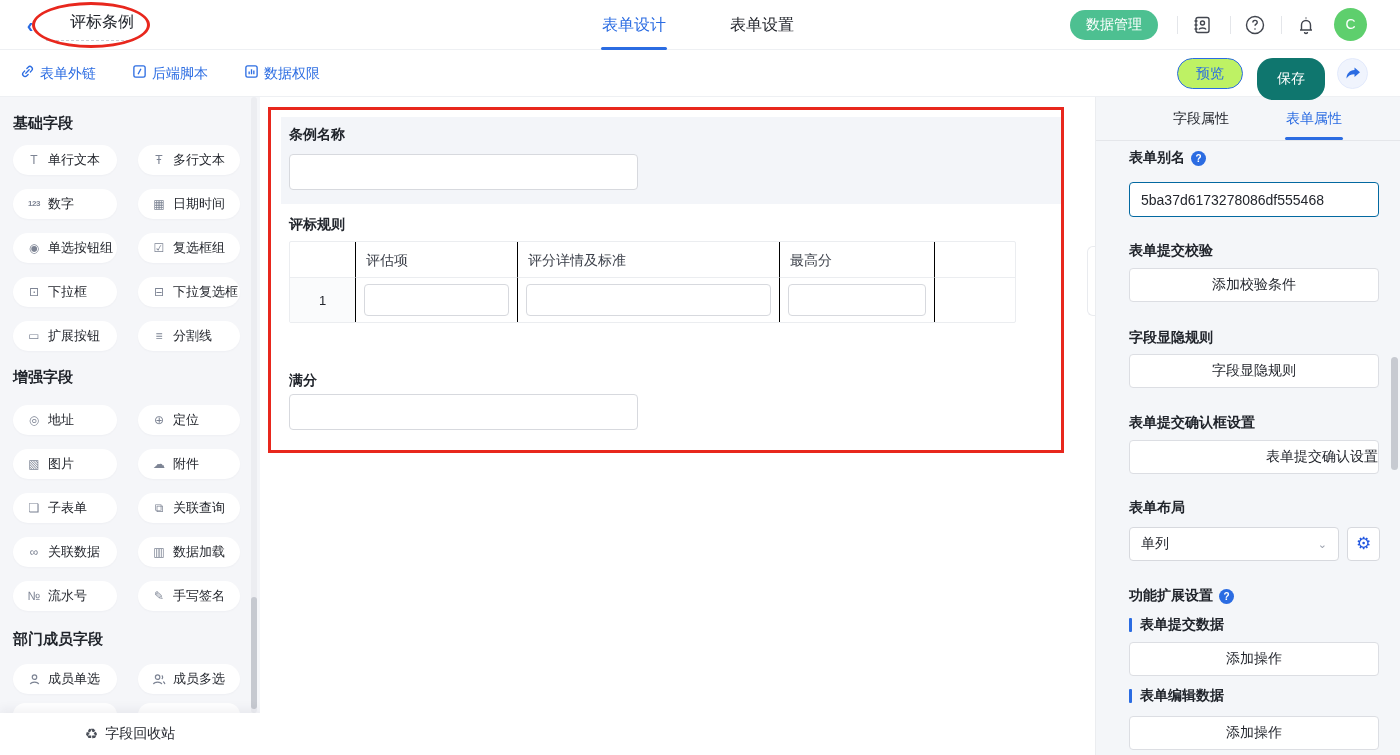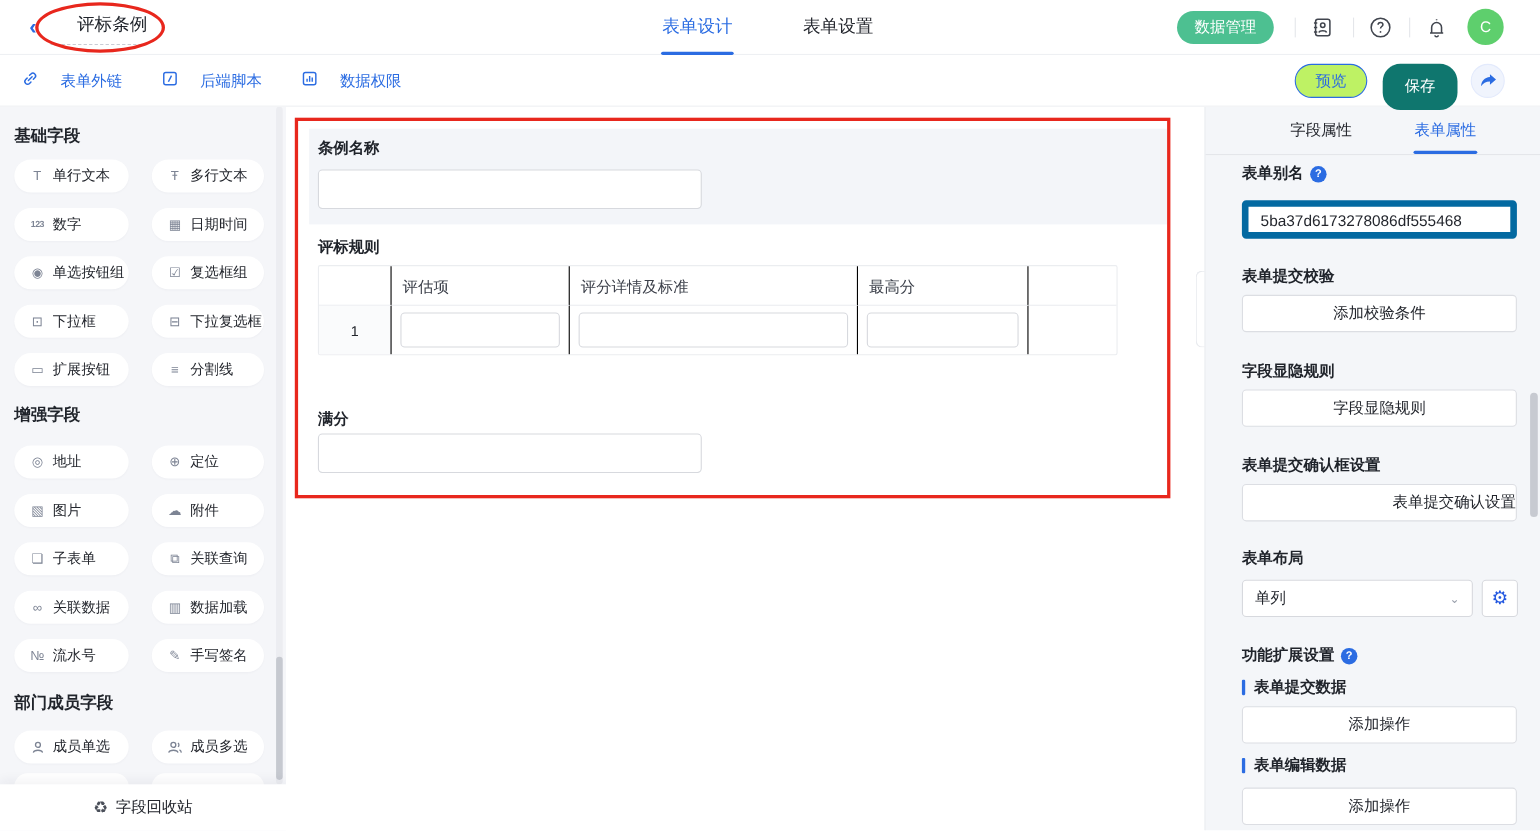--- a/index.html
+++ b/index.html
@@ -20,21 +20,21 @@
   .green-pill { position:absolute; left:1070px; top:10px; width:88px; height:30px; border:none; border-radius:15px; background:#4dc091; color:#fff; font-size:14px; cursor:pointer; font-family:inherit; }
   .hsep { position:absolute; top:16px; width:1px; height:18px; background:#e4e6ea; }
   .hsep.s1 { left:1177px; } .hsep.s2 { left:1230px; } .hsep.s3 { left:1281px; }
   .hicon { position:absolute; top:14px; width:22px; height:22px; background:none; border:none; cursor:pointer; color:#41454e; padding:0; }
   .hicon svg { display:block; }
   .avatar { position:absolute; left:1334px; top:8px; width:33px; height:33px; border-radius:50%; background:#5ecf6d; color:#fff; font-size:14px; text-align:center; line-height:33px; cursor:pointer; }
 
   
   .subbar { position:absolute; left:0; top:50px; width:1400px; height:47px; background:#fff; border-bottom:1px solid #eef0f3; z-index:25; }
   .sub-links { position:absolute; left:20px; top:0; height:47px; display:flex; align-items:center; gap:36px; }
-  .sub-link { display:flex; align-items:center; gap:20px; color:#2b6ce2; font-size:14px; background:none; border:none; cursor:pointer; font-family:Liberation Serif, serif;text-align:center; }
+  .sub-link { display:flex; align-items:center; gap:5px; color:#2b6ce2; font-size:14px; background:none; border:none; cursor:pointer; font-family:Liberation Serif, serif;text-align:center; }
   .btn-preview { position:absolute; left:1177px; top:8px; width:66px; height:31px; border-radius:16px; border:1px solid #2b6ce2; background:#bef264; color:#2b6ce2; font-size:14px; cursor:pointer; font-family:inherit; }
   .btn-save { position:absolute; left:1257px; top:8px; width:68px; height:42px; border-radius:16px; border:none; background:#0f766e; color:#fff; font-size:14px; cursor:pointer; font-family:inherit; }
   .btn-share { position:absolute; left:1337px; top:8px; width:31px; height:31px; border-radius:50%; border:1px solid #e3eafc; background:#f0f4fd; cursor:pointer; display:flex; align-items:center; justify-content:center; }
 
   
   .sidebar { position:absolute; left:0; top:97px; width:260px; height:658px; background:#f5f6f9; overflow:hidden; }
   .sb-title { position:absolute; left:13px; font-size:15px; font-weight:bold; color:#20242b; }
   .pill-grid { position:absolute; left:13px; display:grid; grid-template-columns:104px 102px; column-gap:21px; row-gap:14px; }
   .pill { height:30px; background:#fff; border-radius:15px; display:flex; align-items:center; padding-left:13px; gap:6px; cursor:grab; box-shadow:0 1px 2px rgba(30,40,70,0.03); }
   .pill-icon { width:16px; font-size:12px; color:#7d8494; text-align:center; line-height:1; flex:0 0 auto; }
@@ -66,21 +66,21 @@
   
   .panel { position:absolute; left:1095px; top:97px; width:305px; height:658px; background:#f4f6f9; border-left:1px solid #ebedf0; }
   .p-tab { position:absolute; top:0; height:43px; line-height:43px; font-size:14px; text-align:center; color:#23262d; cursor:pointer; }
   .p-tab.pt1 { left:72px; width:66px; }
   .p-tab.pt2 { left:185px; width:66px; }
   .p-tab.active { color:#2b6ce2; }
   .p-tab.active::after { content:""; position:absolute; left:4px; right:4px; bottom:0; height:3px; background:#2b6ce2; border-radius:2px; }
   .p-divider { position:absolute; left:0; top:43px; width:305px; height:1px; background:#e4e6ea; }
   .p-label { position:absolute; left:33px; font-size:14px; font-weight:bold; color:#20242b; display:flex; align-items:center; gap:6px; }
   .help-dot { width:15px; height:15px; border-radius:50%; background:#2b6ce2; color:#fff; font-size:10px; font-weight:bold; text-align:center; line-height:15px; display:inline-block; }
-  .p-input { position:absolute; left:33px; width:250px; height:35px; background:#fff; border:6px solid #0369a1; border-radius:4px; font-size:14px; color:#23262d; padding:0 11px; font-family:inherit; }
+  .p-input { position:absolute; left:33px; width:250px; height:35px; background:#fff; border:1px solid #0369a1; border-radius:4px; font-size:14px; color:#23262d; padding:0 11px; font-family:inherit; }
   .p-btn { position:absolute; left:33px; width:250px; height:34px; background:#fff; border:1px solid #dcdee3; border-radius:4px; font-size:14px; color:#23262d; cursor:pointer; font-family:inherit; }
   .p-select { position:absolute; left:33px; width:210px; height:34px; background:#fff; border:1px solid #d7d9de; border-radius:4px; font-size:14px; color:#23262d; padding:0 11px; display:flex; align-items:center; justify-content:space-between; cursor:pointer; }
   .p-select .chev { color:#9ba1ad; font-size:11px; }
   .gear-btn { position:absolute; left:251px; width:33px; height:34px; background:#fff; border:1px solid #d7d9de; border-radius:4px; color:#2257e0; font-size:17px; cursor:pointer; line-height:30px; text-align:center; padding:0; }
   .group-label { position:absolute; left:33px; display:flex; align-items:center; gap:8px; font-size:14px; font-weight:bold; color:#20242b; }
   .group-label .bar { width:3px; height:14px; background:#2b6ce2; border-radius:1px; display:inline-block; }
   .pn-scroll-thumb { position:absolute; right:2px; top:260px; width:7px; height:113px; background:#c7cad1; border-radius:4px; cursor:pointer; }
 </style>
 </head>
 <body>

